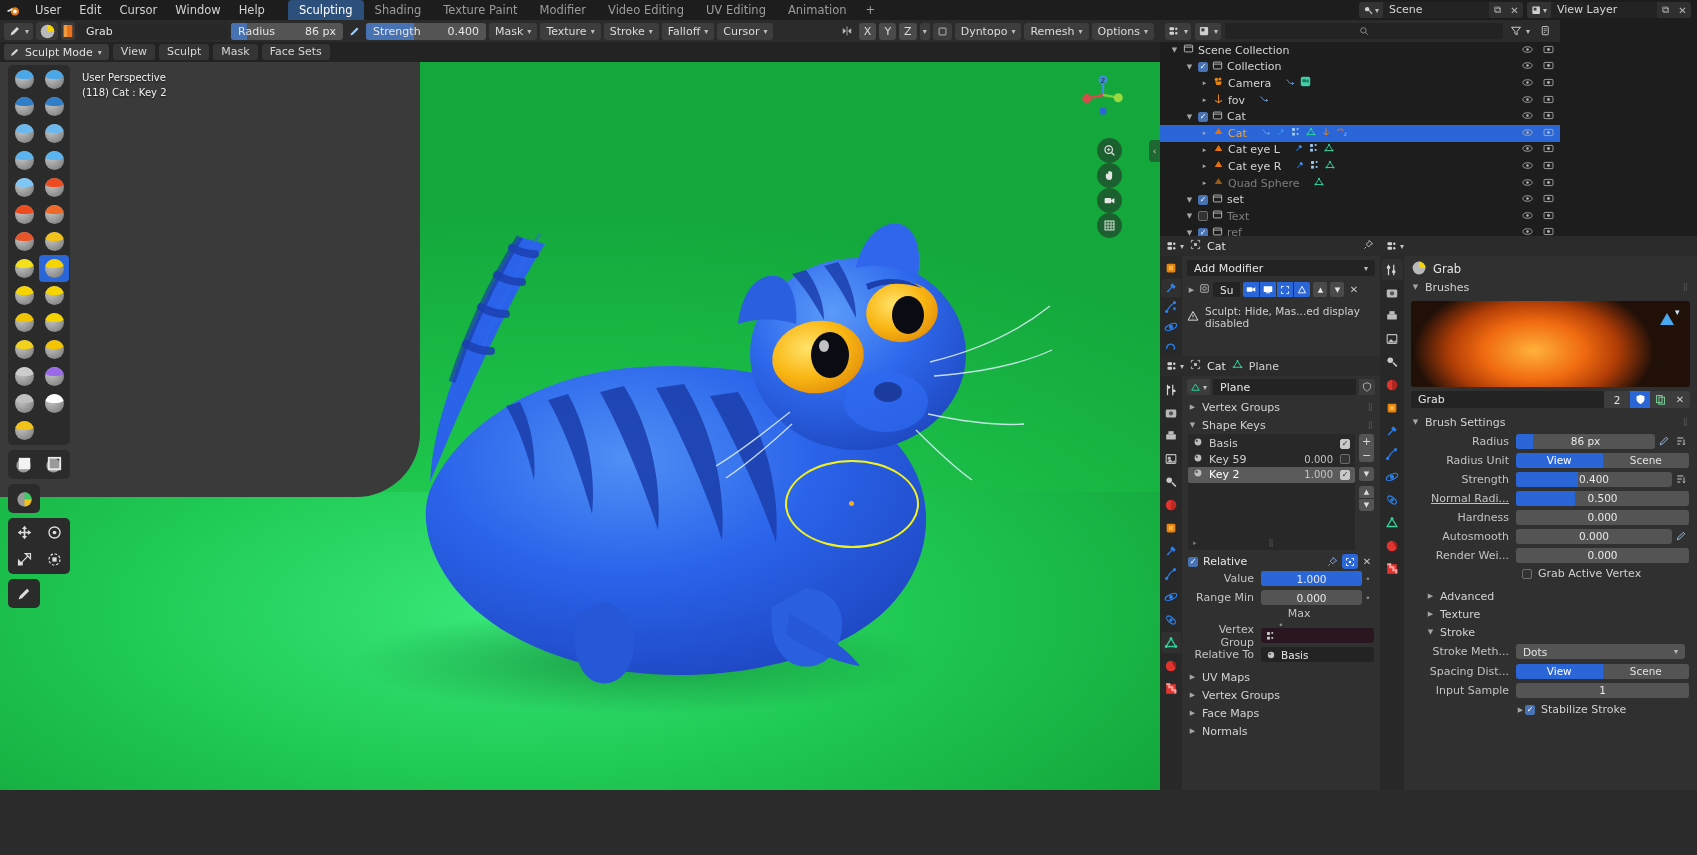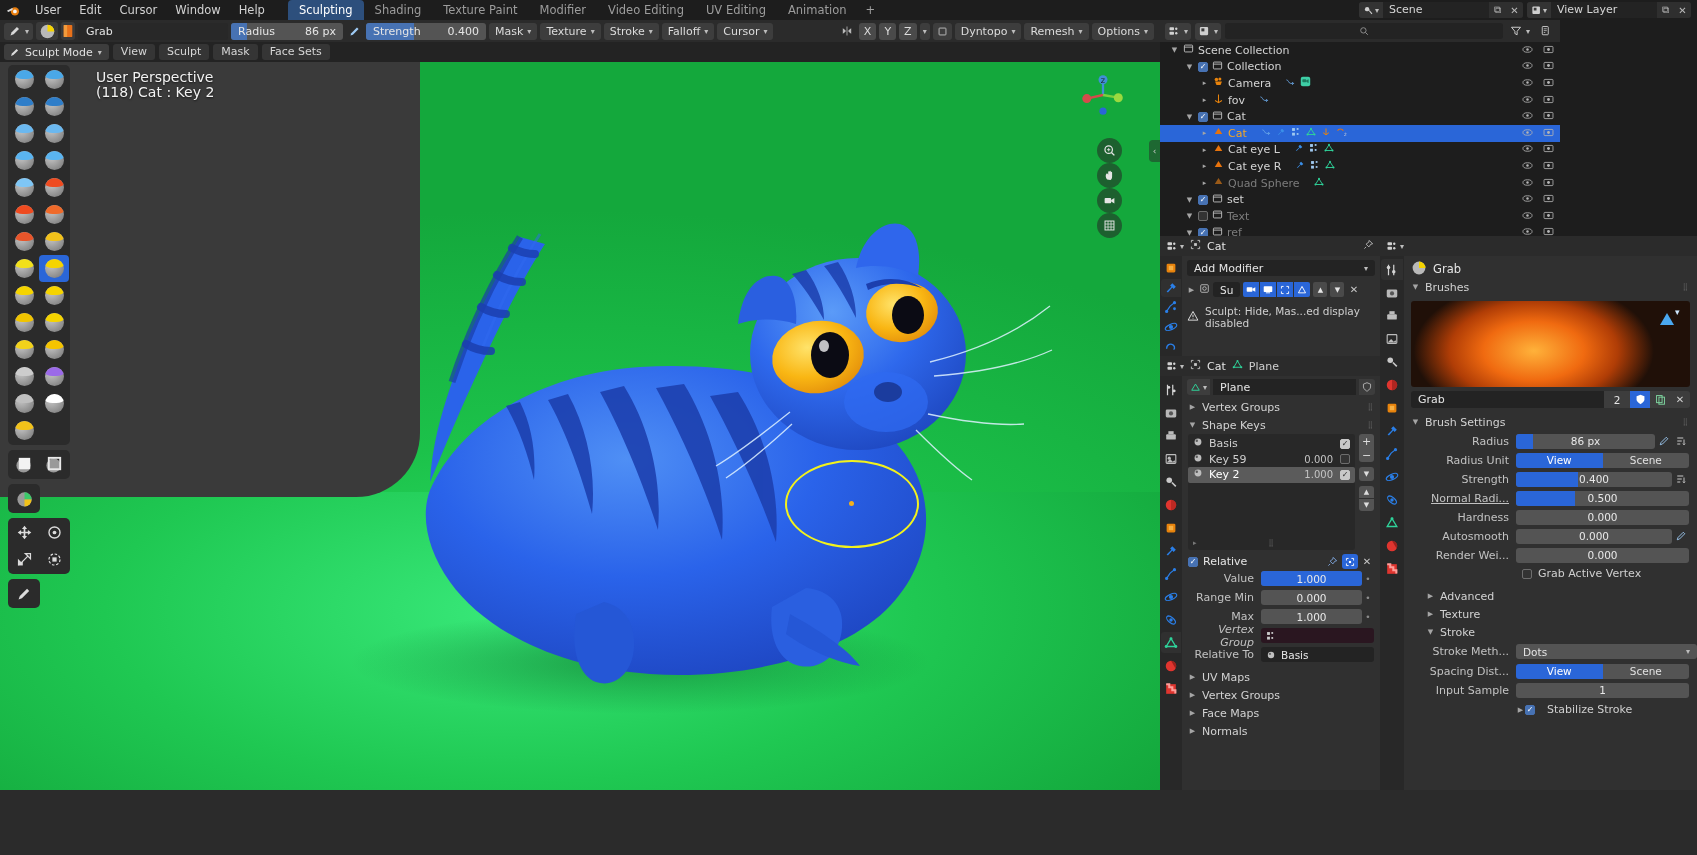--- a/index.html
+++ b/index.html
@@ -55,21 +55,21 @@
   .viewport { position:absolute; left:0; top:62px; width:1160px; height:728px;
     overflow:hidden; background:#1fbf40; }
   .bg-green { position:absolute; inset:0;
     background:
       radial-gradient(ellipse 900px 420px at 48% 78%, #2ee06a 0%, #1cc24a 45%, #14a83c 100%),
       linear-gradient(180deg,#1ec13f 0%,#19b93b 48%,#14a537 100%); }
   .bg-floor { position:absolute; left:0; right:0; top:430px; bottom:0;
     background:radial-gradient(ellipse 780px 330px at 44% 40%, #38e879 0%, #1fc852 52%, #13a63b 100%); }
   .bg-dark-panel { position:absolute; left:-30px; top:-10px; width:450px; height:445px;
     background:#3a3a3a; border-bottom-right-radius:64px; }
-  .overlay-text { position:absolute; left:96px; top:8px; font-size:14px; color:#f2f2f2;
+  .overlay-text { position:absolute; left:82px; top:8px; font-size:10px; color:#f2f2f2;
     line-height:15px; text-shadow:0 1px 2px rgba(0,0,0,.65); }
 
   
   .toolcol { position:absolute; left:8px; top:3px; width:62px; }
   .toolgrid { display:flex; flex-wrap:wrap; width:62px; background:#2b2b2b;
     border-radius:5px; padding:1px; margin-bottom:5px; }
   .tool { width:30px; height:27px; display:flex; align-items:center; justify-content:center;
     border-radius:4px; }
   .tool.sel { background:#2a66d8; }
   .ball { width:19px; height:19px; border-radius:50%; position:relative; overflow:hidden;
@@ -1345,31 +1345,31 @@
             </span>
             <span style="width:12px;text-align:center;color:#8a8a8a;font-size:9px;">•</span>
           </div>
           <div class="panel-row" style="padding: 0px 6px;">
             <span class="lbl" style="width:73px;">Range Min</span>
             <span class="val" style="flex:1;background:#545454;">
               <span>0.000</span>
             </span>
             <span style="width:12px;text-align:center;color:#8a8a8a;font-size:9px;">•</span>
           </div>
-          <div class="panel-row" style="padding: 0px 6px;">
+          <div class="panel-row" style="padding: 0px 6px; flex-direction: column;">
             <span class="lbl" style="width:73px;">Max</span>
             <span class="val" style="flex:1;background:#545454;">
               <span>1.000</span>
             </span>
             <span style="width:12px;text-align:center;color:#8a8a8a;font-size:9px;">•</span>
           </div>
         </div>
 
       <div class="panel-row" style="padding:0 6px;">
-        <span class="lbl" style="width:73px;font-style:italic;">Vertex Group</span>
+        <span class="lbl" style="width:73px;">Vertex Group</span>
         <span style="flex:1;height:15px;background:#2a1620;border-radius:3px;display:flex;align-items:center;padding:0 5px;gap:4px;">
           <svg width="10" height="10" viewBox="0 0 14 14">
               <rect x="1.5" y="1.5" width="4" height="4" fill="#ccc"></rect>
               <rect x="7.5" y="1.5" width="2.5" height="2.5" fill="#ccc"></rect>
               <rect x="1.5" y="8" width="4" height="4" fill="#ccc"></rect>
               <rect x="7.5" y="8.5" width="2.5" height="2.5" fill="#ccc"></rect>
             </svg>
         </span>
       </div>
       <div class="panel-row" style="padding:0 6px;">
@@ -1636,21 +1636,21 @@
           <div class="sect" style="padding-left: 22px;">
             <span class="tri">▶</span>
             <span>Texture</span>
           </div>
           <div class="sect" style="padding-left: 22px;">
             <span class="tri">▼</span>
             <span>Stroke</span>
           </div>
         </div>
 
-      <div class="panel-row" style="padding:2px 0 0 8px;">
+      <div class="panel-row" style="padding:2px 12px 0 8px;">
         <span class="lbl" style="width:104px;">Stroke Meth...</span>
         <span style="flex:1;height:15px;background:#545454;border-radius:3px;display:flex;align-items:center;
           justify-content:space-between;padding:0 7px;font-size:10.5px;">
           <span>Dots</span>
             <span class="chev">▾</span>
         </span>
       </div>
       <div class="panel-row" style="padding:3px 8px 0 8px;">
         <span class="lbl" style="width:104px;">Spacing Dist...</span>
         <span class="tog2" style="flex:1;">
@@ -1660,19 +1660,19 @@
       </div>
       <div class="panel-row" style="padding:3px 8px 0 8px;">
         <span class="lbl" style="width:104px;">Input Sample</span>
         <span class="val" style="flex:1;">
           <span>1</span>
         </span>
       </div>
       <div class="panel-row" style="padding:4px 8px 0 112px;">
         <span class="tri">▶</span>
         <span class="cbx on">✓</span>
-        <span style="padding-left:12px;color:#cfcfcf;">Stabilize Stroke</span>
+        <span style="padding-left:6px;color:#cfcfcf;">Stabilize Stroke</span>
       </div>
     </div>
   </div>
 
   <div class="bottomstrip"></div>
 </div>
 
 </body></html>

